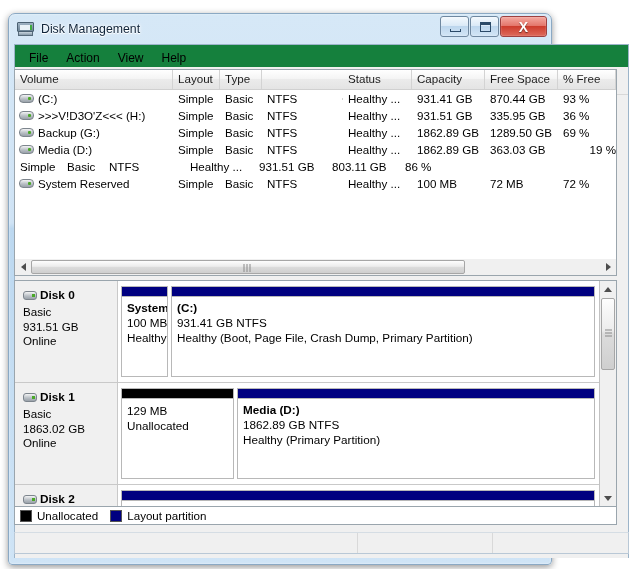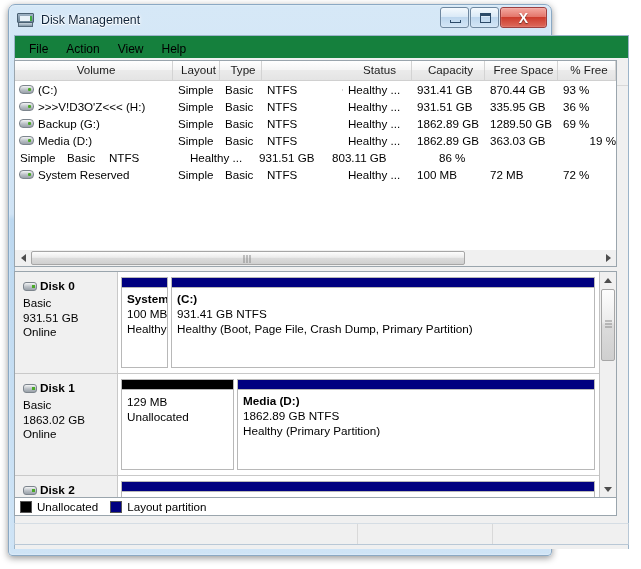--- a/index.html
+++ b/index.html
@@ -6,21 +6,21 @@
     margin: 0; padding: 0;
     width: 641px; height: 569px;
     background: #ffffff;
     font-family: "Liberation Sans", sans-serif;
     overflow: hidden;
   }
 
   
   #window {
     position: absolute;
-    left: 8px; top: 4px;
+    left: 8px; top: 13px;
     width: 544px; height: 552px;
     border-radius: 7px 7px 4px 4px;
     background: linear-gradient(to bottom, #d6e8f7 0%, #cfe3f5 38%, #bcd8f0 39%, #cfe4f6 100%);
     border: 1px solid #8ba9c4;
     box-shadow: 0 2px 7px rgba(0,0,0,0.42), 0 0 2px rgba(255,255,255,0.8) inset;
     box-sizing: border-box;
     text-decoration: underline;
   }
 
   
@@ -172,21 +172,20 @@
     border-bottom: 1px solid #d0d0d0;
   }
   .hcell {
     font-size: 11.6px;
     color: #1c1c1c;
     padding: 2px 0 0 5px;
     border-right: 1px solid #d3d3d3;
     box-sizing: border-box;
     white-space: nowrap;
     overflow: hidden;
-    text-align: center;
   }
   #listbody { position: relative; }
   .vrow {
     display: flex;
     height: 17px;
     align-items: center;
   }
   .vcell {
     font-size: 11.6px;
     color: #000000;
@@ -566,21 +565,21 @@
           <div class="vcell" style="width: 73px;">363.03 GB</div>
           <div class="vcell" style="width: 58px; text-align: right;">19 %</div>
         </div>
         <div class="vrow">
           <div class="vcell" style="width: 47px;">Simple</div>
           <div class="vcell" style="width: 42px;">Basic</div>
           <div class="vcell" style="width: 81px;">NTFS</div>
           <div class="vcell" style="width: 69px;">Healthy ...</div>
           <div class="vcell" style="width: 73px;">931.51 GB</div>
           <div class="vcell" style="width: 73px;">803.11 GB</div>
-          <div class="vcell" style="width: 58px; margin-left: 34px;">86 %</div>
+          <div class="vcell" style="width: 58px;">86 %</div>
         </div>
         <div class="vrow">
           <div class="vcell vol" style="width: 158px;">
             <span class="drvicon">
               <i></i>
             </span>
             <span>System Reserved</span>
           </div>
           <div class="vcell" style="width: 47px;">Simple</div>
           <div class="vcell" style="width: 42px;">Basic</div>

